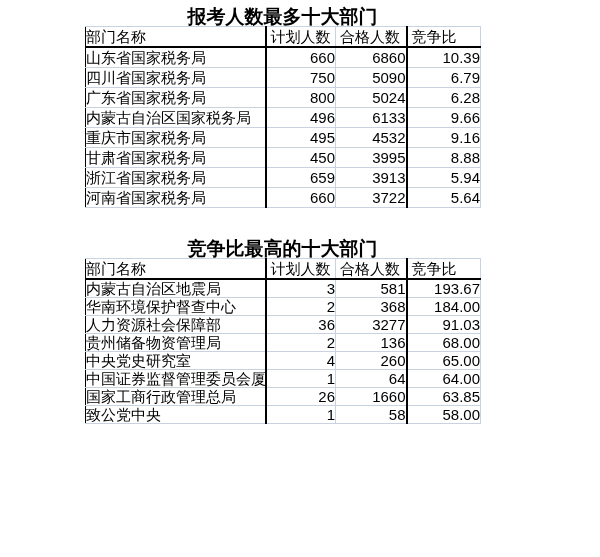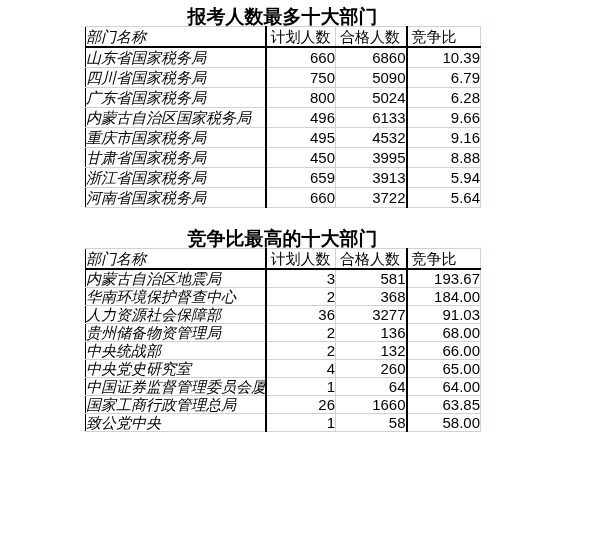--- a/index.html
+++ b/index.html
@@ -11,21 +11,21 @@
     width:600px;height:557px;overflow:hidden;
     background:#ffffff;color:#000;
     font-family:"Liberation Sans","DejaVu Sans",sans-serif;
   }
   .sheet{margin-left:85px;width:395px;}
   .tbl-title{
     margin:0;width:395px;text-align:center;
     font-size:19px;font-weight:bold;line-height:18px;
   }
   .title1{padding-top:8px;}
-  .title2{margin-top:22px;text-align:center;}
+  .title2{margin-top:32px;text-align:center;}
   table.tbl{
     border-collapse:collapse;table-layout:fixed;width:395px;
     border-top:1px solid var(--light);
     border-left:1px solid var(--dark);
     border-right:1px solid var(--light);
     margin:0;
   }
   .tbl1{margin-top:18px;}
   .tbl2{margin-top:20px;}
   .tbl th,.tbl td{
@@ -35,21 +35,21 @@
   }
   .tbl th{
     line-height:19px;text-align:left;
     border-bottom:2px solid var(--dark);
   }
   .tbl td{
     line-height:19px;
     border-bottom:1px solid var(--light);
   }
   .tbl2 td{line-height:17px;}
-  .c0{text-align:left;padding-left:3px;border-right:2px solid var(--dark);font-style:italic;}
+  .c0{text-align:left;padding-left:3px;border-right:2px solid var(--dark);}
   .c1{text-align:right;padding-right:6px;border-right:1px solid var(--light);}
   .c2{text-align:right;padding-right:6px;border-right:2px solid var(--dark);}
   .c3{text-align:right;padding-right:7px;}
   th.c1,th.c2,th.c3{text-align:left;padding-left:4px;padding-right:4px;margin-left:12px;}
 </style>
 </head>
 <body style="background: rgb(255, 255, 255); color: rgb(0, 0, 0);">
 
 <div class="sheet">
 
@@ -158,26 +158,20 @@
           <td class="c2">3277</td>
           <td class="c3">91.03</td>
         </tr>
         <tr>
           <td class="c0">贵州储备物资管理局</td>
           <td class="c1">2</td>
           <td class="c2">136</td>
           <td class="c3">68.00</td>
         </tr>
         <tr>
-          <td class="c0">中央统战部</td>
-          <td class="c1">2</td>
-          <td class="c2">132</td>
-          <td class="c3">66.00</td>
-        </tr>
-        <tr>
           <td class="c0">中央党史研究室</td>
           <td class="c1">4</td>
           <td class="c2">260</td>
           <td class="c3">65.00</td>
         </tr>
         <tr>
           <td class="c0">中国证券监督管理委员会厦</td>
           <td class="c1">1</td>
           <td class="c2">64</td>
           <td class="c3">64.00</td>

